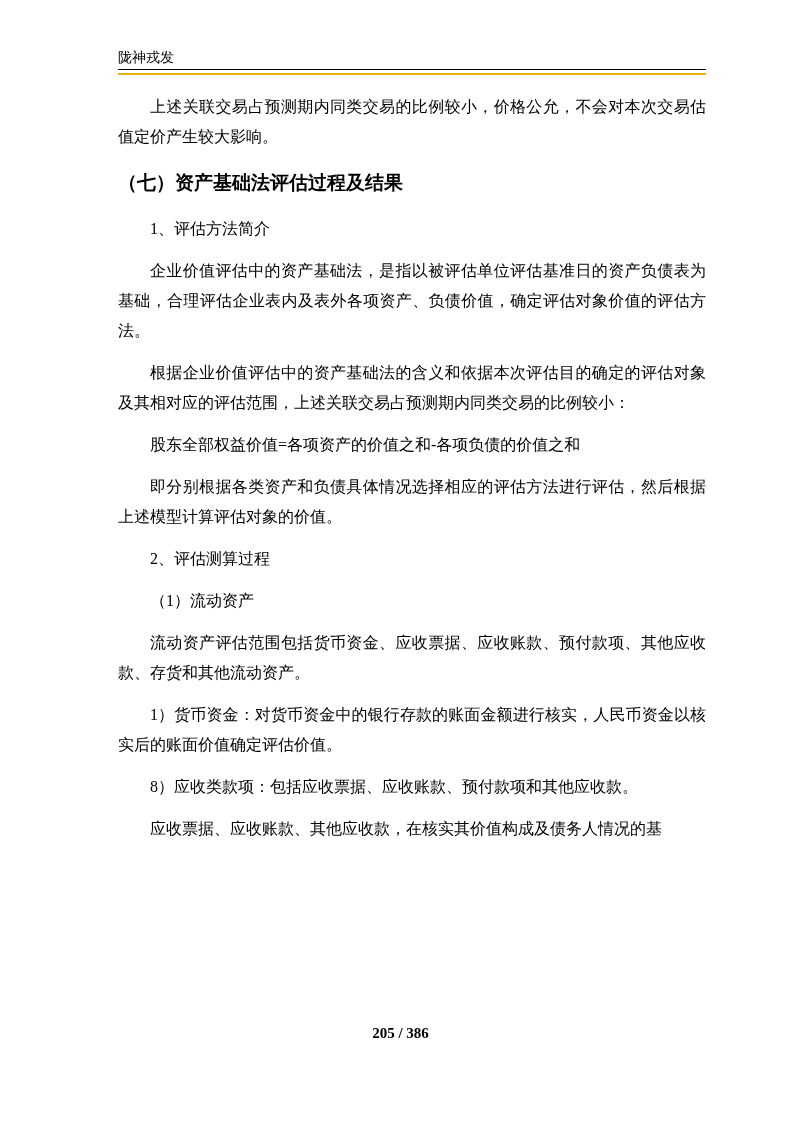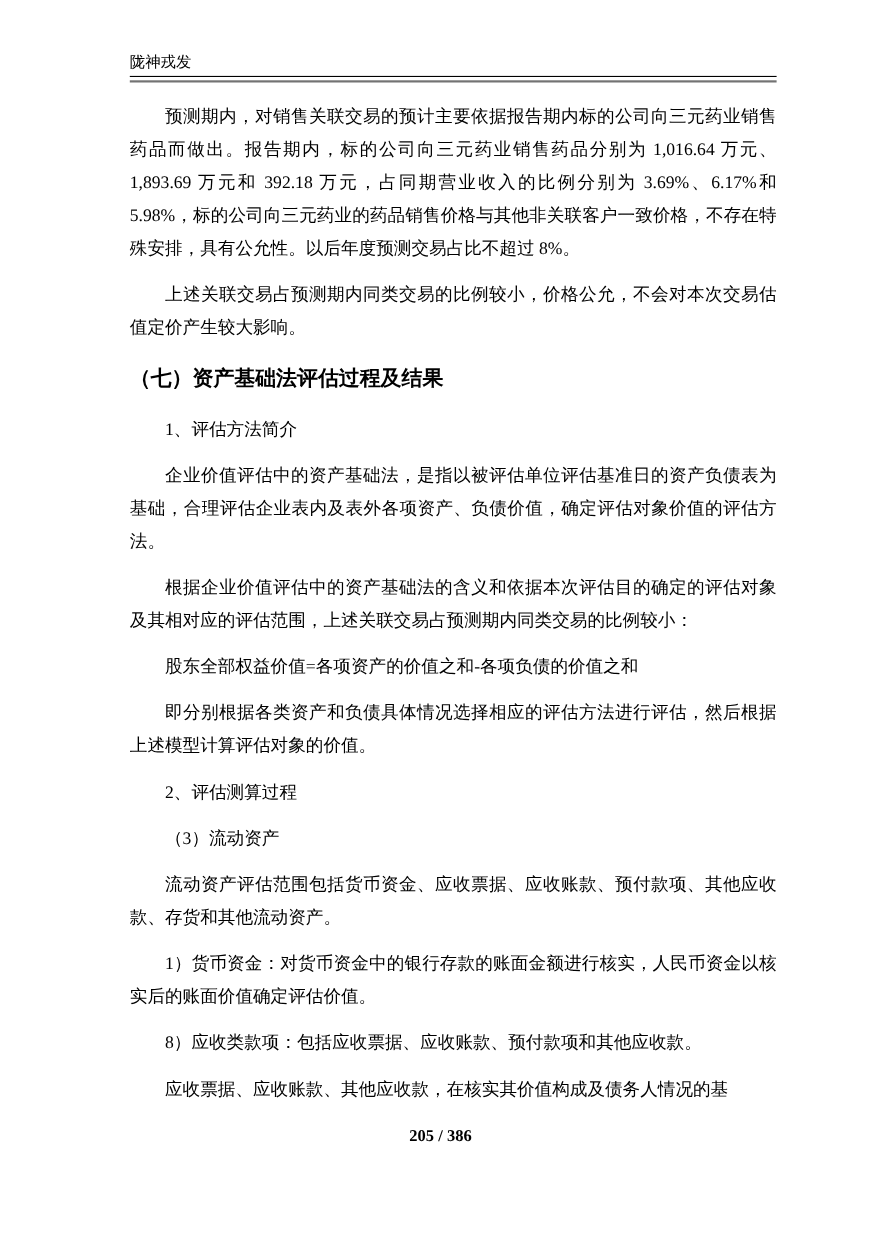--- a/index.html
+++ b/index.html
@@ -14,21 +14,21 @@
     background: #ffffff;
     color: #000000;
     font-family: "Liberation Serif", "DejaVu Serif", serif;
     overflow: hidden;
   }
   .page-header {
     position: absolute;
     top: 49px;
     left: 118px;
     right: 87px;
-    border-bottom: 2px solid #737373;
+    border-bottom: 2px solid #eab308;
     padding-bottom: 3px;
   }
   .page-header .header-row {
     display: flex;
     justify-content: space-between;
     align-items: flex-end;
     border-bottom: 1px solid #000000;
     padding-bottom: 2px;
     font-size: 14px;
     line-height: 18px;
@@ -71,30 +71,29 @@
 
 <div class="page">
 
   <div class="page-header">
     <div class="header-row">
       <span>陇神戎发</span>
     </div>
   </div>
 
   <div class="page-content" id="content">
-      <p class="block-para">预测期内，对销售关联交易的预计主要依据报告期内标的公司向三元药业销售药品而做出。报告期内，标的公司向三元药业销售药品分别为 1,016.64 万元、1,893.69 万元和 392.18 万元，占同期营业收入的比例分别为 3.69%、6.17%和 5.98%，标的公司向三元药业的药品销售价格与其他非关联客户一致价格，不存在特殊安排，具有公允性。以后年度预测交易占比不超过 8%。</p>
       <p class="block-para">上述关联交易占预测期内同类交易的比例较小，价格公允，不会对本次交易估值定价产生较大影响。</p>
       <h2 class="block-heading">（七）资产基础法评估过程及结果</h2>
       <p class="block-para">1、评估方法简介</p>
       <p class="block-para">企业价值评估中的资产基础法，是指以被评估单位评估基准日的资产负债表为基础，合理评估企业表内及表外各项资产、负债价值，确定评估对象价值的评估方法。</p>
       <p class="block-para">根据企业价值评估中的资产基础法的含义和依据本次评估目的确定的评估对象及其相对应的评估范围，上述关联交易占预测期内同类交易的比例较小：</p>
       <p class="block-para">股东全部权益价值=各项资产的价值之和-各项负债的价值之和</p>
       <p class="block-para">即分别根据各类资产和负债具体情况选择相应的评估方法进行评估，然后根据上述模型计算评估对象的价值。</p>
       <p class="block-para">2、评估测算过程</p>
-      <p class="block-para">（3）流动资产</p>
+      <p class="block-para">（1）流动资产</p>
       <p class="block-para">流动资产评估范围包括货币资金、应收票据、应收账款、预付款项、其他应收款、存货和其他流动资产。</p>
       <p class="block-para">1）货币资金：对货币资金中的银行存款的账面金额进行核实，人民币资金以核实后的账面价值确定评估价值。</p>
       <p class="block-para">8）应收类款项：包括应收票据、应收账款、预付款项和其他应收款。</p>
       <p class="block-para">应收票据、应收账款、其他应收款，在核实其价值构成及债务人情况的基</p>
     </div>
 
   <div class="page-footer">
     <span>205 / 386</span>
   </div>
 

